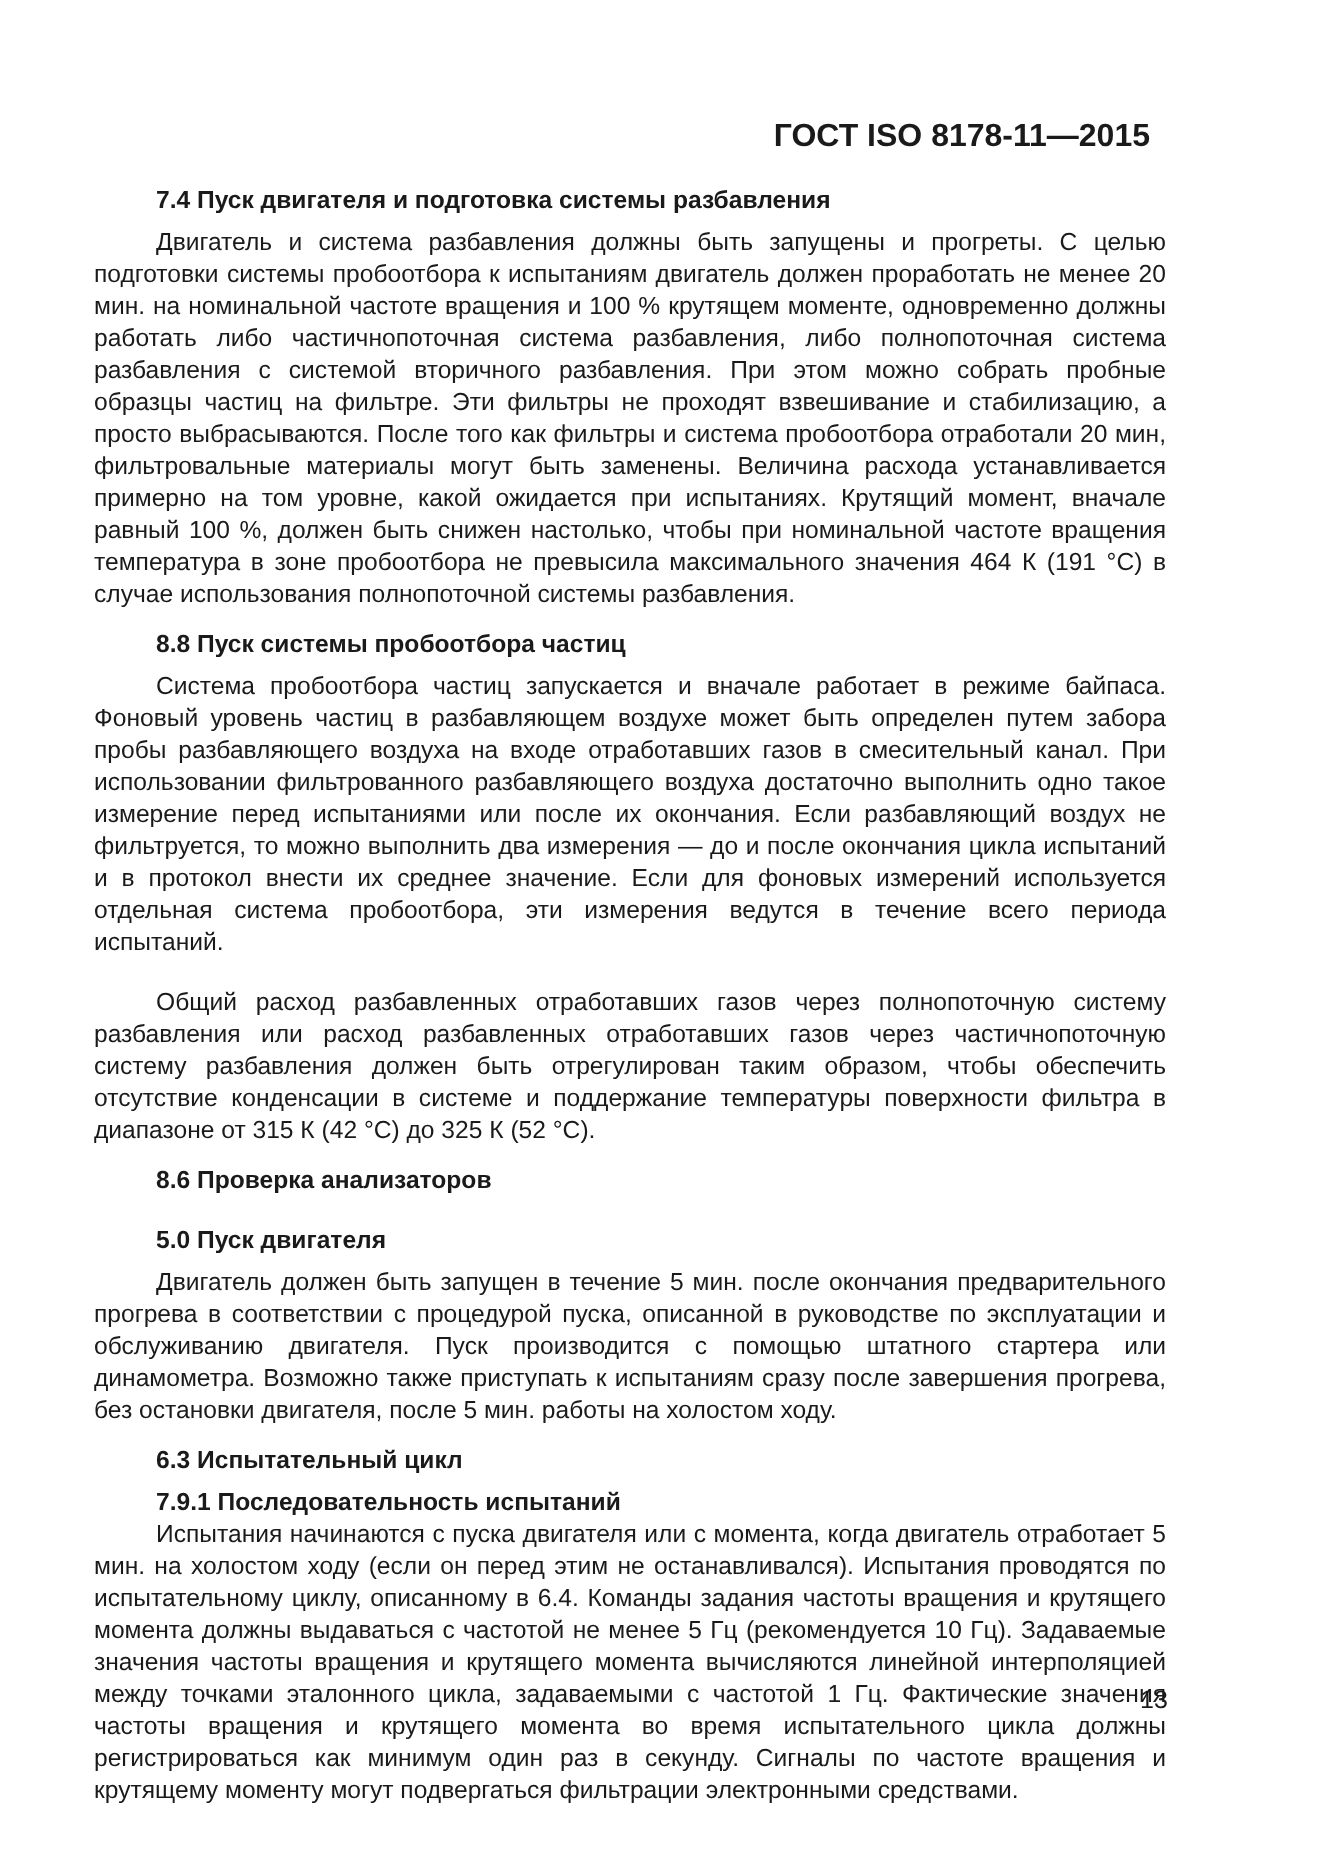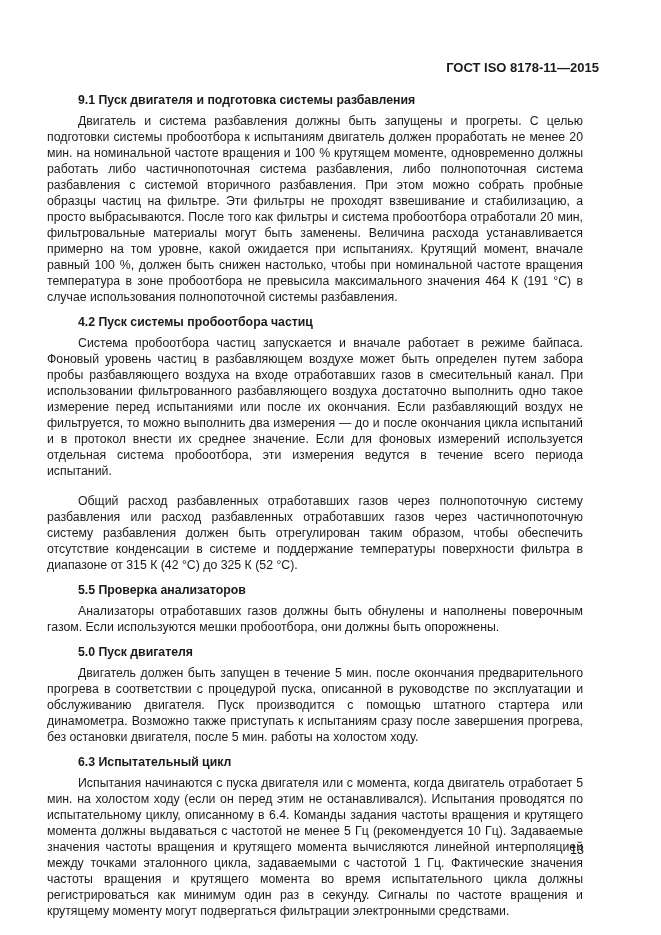--- a/index.html
+++ b/index.html
@@ -1,55 +1,55 @@
 <!DOCTYPE html>
 <html><head>
 <meta charset="utf-8">
 <style>
   html, body { margin:0; padding:0; background:#ffffff; }
   body { width:661px; height:935px; position:relative; overflow:hidden;
          font-family:"Liberation Sans", sans-serif; color:#1a1a1a; }
-  .header { position:absolute; top:60px; right:62px; font-weight:bold; font-size:13px; }
+  .header { position:absolute; top:60px; right:86px; font-weight:bold; font-size:16px; }
   .content { position:absolute; top:92px; left:47px; width:536px; font-size:12.3px; line-height:16px; }
   .h { font-weight:bold; padding-left:31px; margin:0; }
   .p { text-align:justify; text-indent:31px; margin:0; }
   .gap-after-head { height:5px; }
   .gap-sec { height:9px; }
   .page-num { position:absolute; top:843px; left:570px; font-size:12.5px; }
 </style>
 </head>
 <body>
 
 <div class="header">ГОСТ ISO 8178-11—2015</div>
 
 <div class="content">
-  <p class="h">9.1 Пуск двигателя и подготовка системы разбавления</p>
+  <p class="h">7.4 Пуск двигателя и подготовка системы разбавления</p>
   <div class="gap-after-head"></div>
   <p class="p">Двигатель и система разбавления должны быть запущены и прогреты. С целью подготовки системы пробоотбора к испытаниям двигатель должен проработать не менее 20 мин. на номинальной частоте вращения и 100 % крутящем моменте, одновременно должны работать либо частичнопоточная система разбавления, либо полнопоточная система разбавления с системой вторичного разбавления. При этом можно собрать пробные образцы частиц на фильтре. Эти фильтры не проходят взвешивание и стабилизацию, а просто выбрасываются. После того как фильтры и система пробоотбора отработали 20 мин, фильтровальные материалы могут быть заменены. Величина расхода устанавливается примерно на том уровне, какой ожидается при испытаниях. Крутящий момент, вначале равный 100 %, должен быть снижен настолько, чтобы при номинальной частоте вращения температура в зоне пробоотбора не превысила максимального значения 464 К (191 °С) в случае использования полнопоточной системы разбавления.</p>
   <div class="gap-sec"></div>
 
-  <p class="h">4.2 Пуск системы пробоотбора частиц</p>
+  <p class="h">8.8 Пуск системы пробоотбора частиц</p>
   <div class="gap-after-head"></div>
   <p class="p">Система пробоотбора частиц запускается и вначале работает в режиме байпаса. Фоновый уровень частиц в разбавляющем воздухе может быть определен путем забора пробы разбавляющего воздуха на входе отработавших газов в смесительный канал. При использовании фильтрованного разбавляющего воздуха достаточно выполнить одно такое измерение перед испытаниями или после их окончания. Если разбавляющий воздух не фильтруется, то можно выполнить два измерения — до и после окончания цикла испытаний и в протокол внести их среднее значение. Если для фоновых измерений используется отдельная система пробоотбора, эти измерения ведутся в течение всего периода испытаний.</p>
   <div class="gap-sec"></div>
 
   <div class="gap-after-head"></div>
   <p class="p">Общий расход разбавленных отработавших газов через полнопоточную систему разбавления или расход разбавленных отработавших газов через частичнопоточную систему разбавления должен быть отрегулирован таким образом, чтобы обеспечить отсутствие конденсации в системе и поддержание температуры поверхности фильтра в диапазоне от 315 К (42 °С) до 325 К (52 °С).</p>
   <div class="gap-sec"></div>
 
-  <p class="h">5.5 Проверка анализаторов</p>
+  <p class="h">8.6 Проверка анализаторов</p>
   <div class="gap-after-head"></div>
-  <p class="p">Анализаторы отработавших газов должны быть обнулены и наполнены поверочным газом. Если используются мешки пробоотбора, они должны быть опорожнены.</p>
   <div class="gap-sec"></div>
 
   <p class="h">5.0 Пуск двигателя</p>
   <div class="gap-after-head"></div>
   <p class="p">Двигатель должен быть запущен в течение 5 мин. после окончания предварительного прогрева в соответствии с процедурой пуска, описанной в руководстве по эксплуатации и обслуживанию двигателя. Пуск производится с помощью штатного стартера или динамометра. Возможно также приступать к испытаниям сразу после завершения прогрева, без остановки двигателя, после 5 мин. работы на холостом ходу.</p>
   <div class="gap-sec"></div>
 
   <p class="h">6.3 Испытательный цикл</p>
   <div class="gap-after-head"></div>
 
+  <p class="h">7.9.1 Последовательность испытаний</p>
   <p class="p">Испытания начинаются с пуска двигателя или с момента, когда двигатель отработает 5 мин. на холостом ходу (если он перед этим не останавливался). Испытания проводятся по испытательному циклу, описанному в 6.4. Команды задания частоты вращения и крутящего момента должны выдаваться с частотой не менее 5 Гц (рекомендуется 10 Гц). Задаваемые значения частоты вращения и крутящего момента вычисляются линейной интерполяцией между точками эталонного цикла, задаваемыми с частотой 1 Гц. Фактические значения частоты вращения и крутящего момента во время испытательного цикла должны регистрироваться как минимум один раз в секунду. Сигналы по частоте вращения и крутящему моменту могут подвергаться фильтрации электронными средствами.</p>
 
 </div>
 
 <div class="page-num">13</div>
 
 </body></html>

